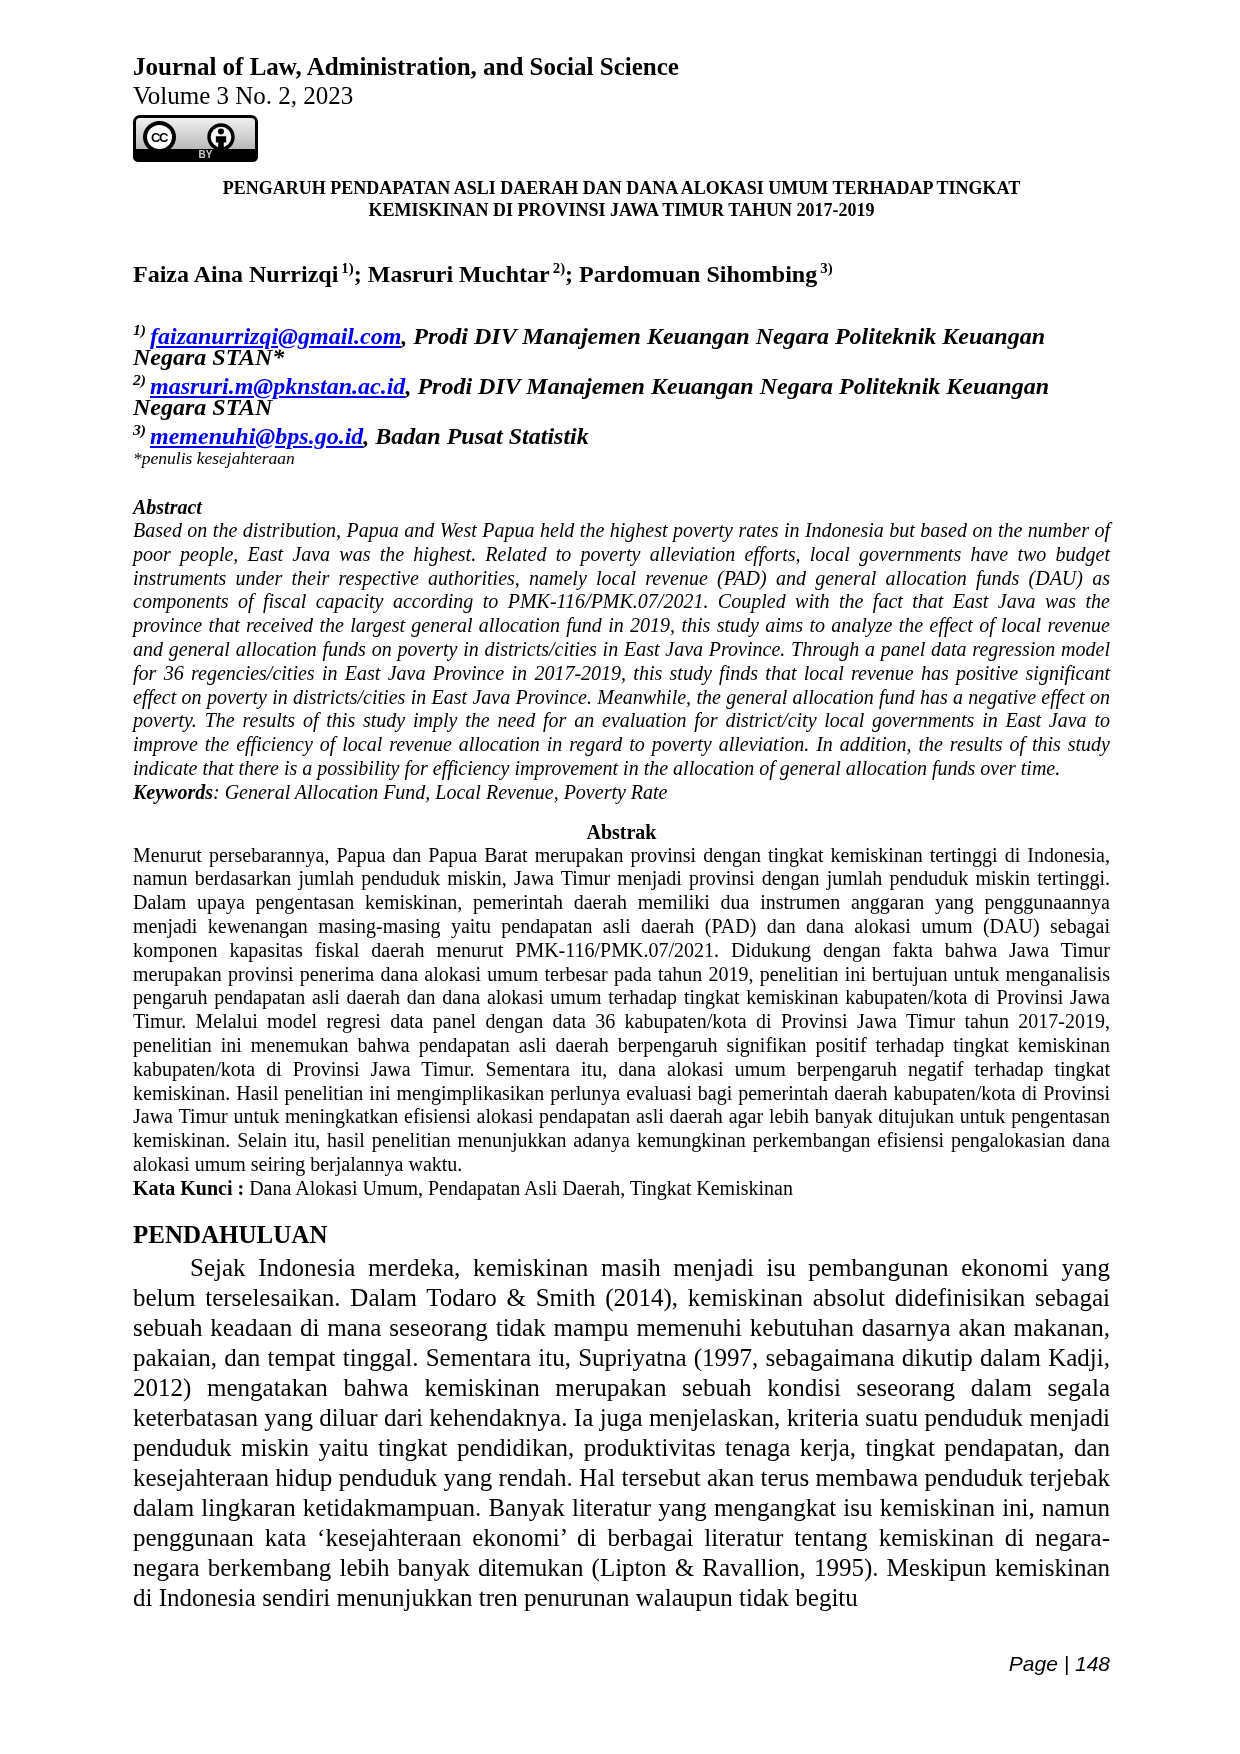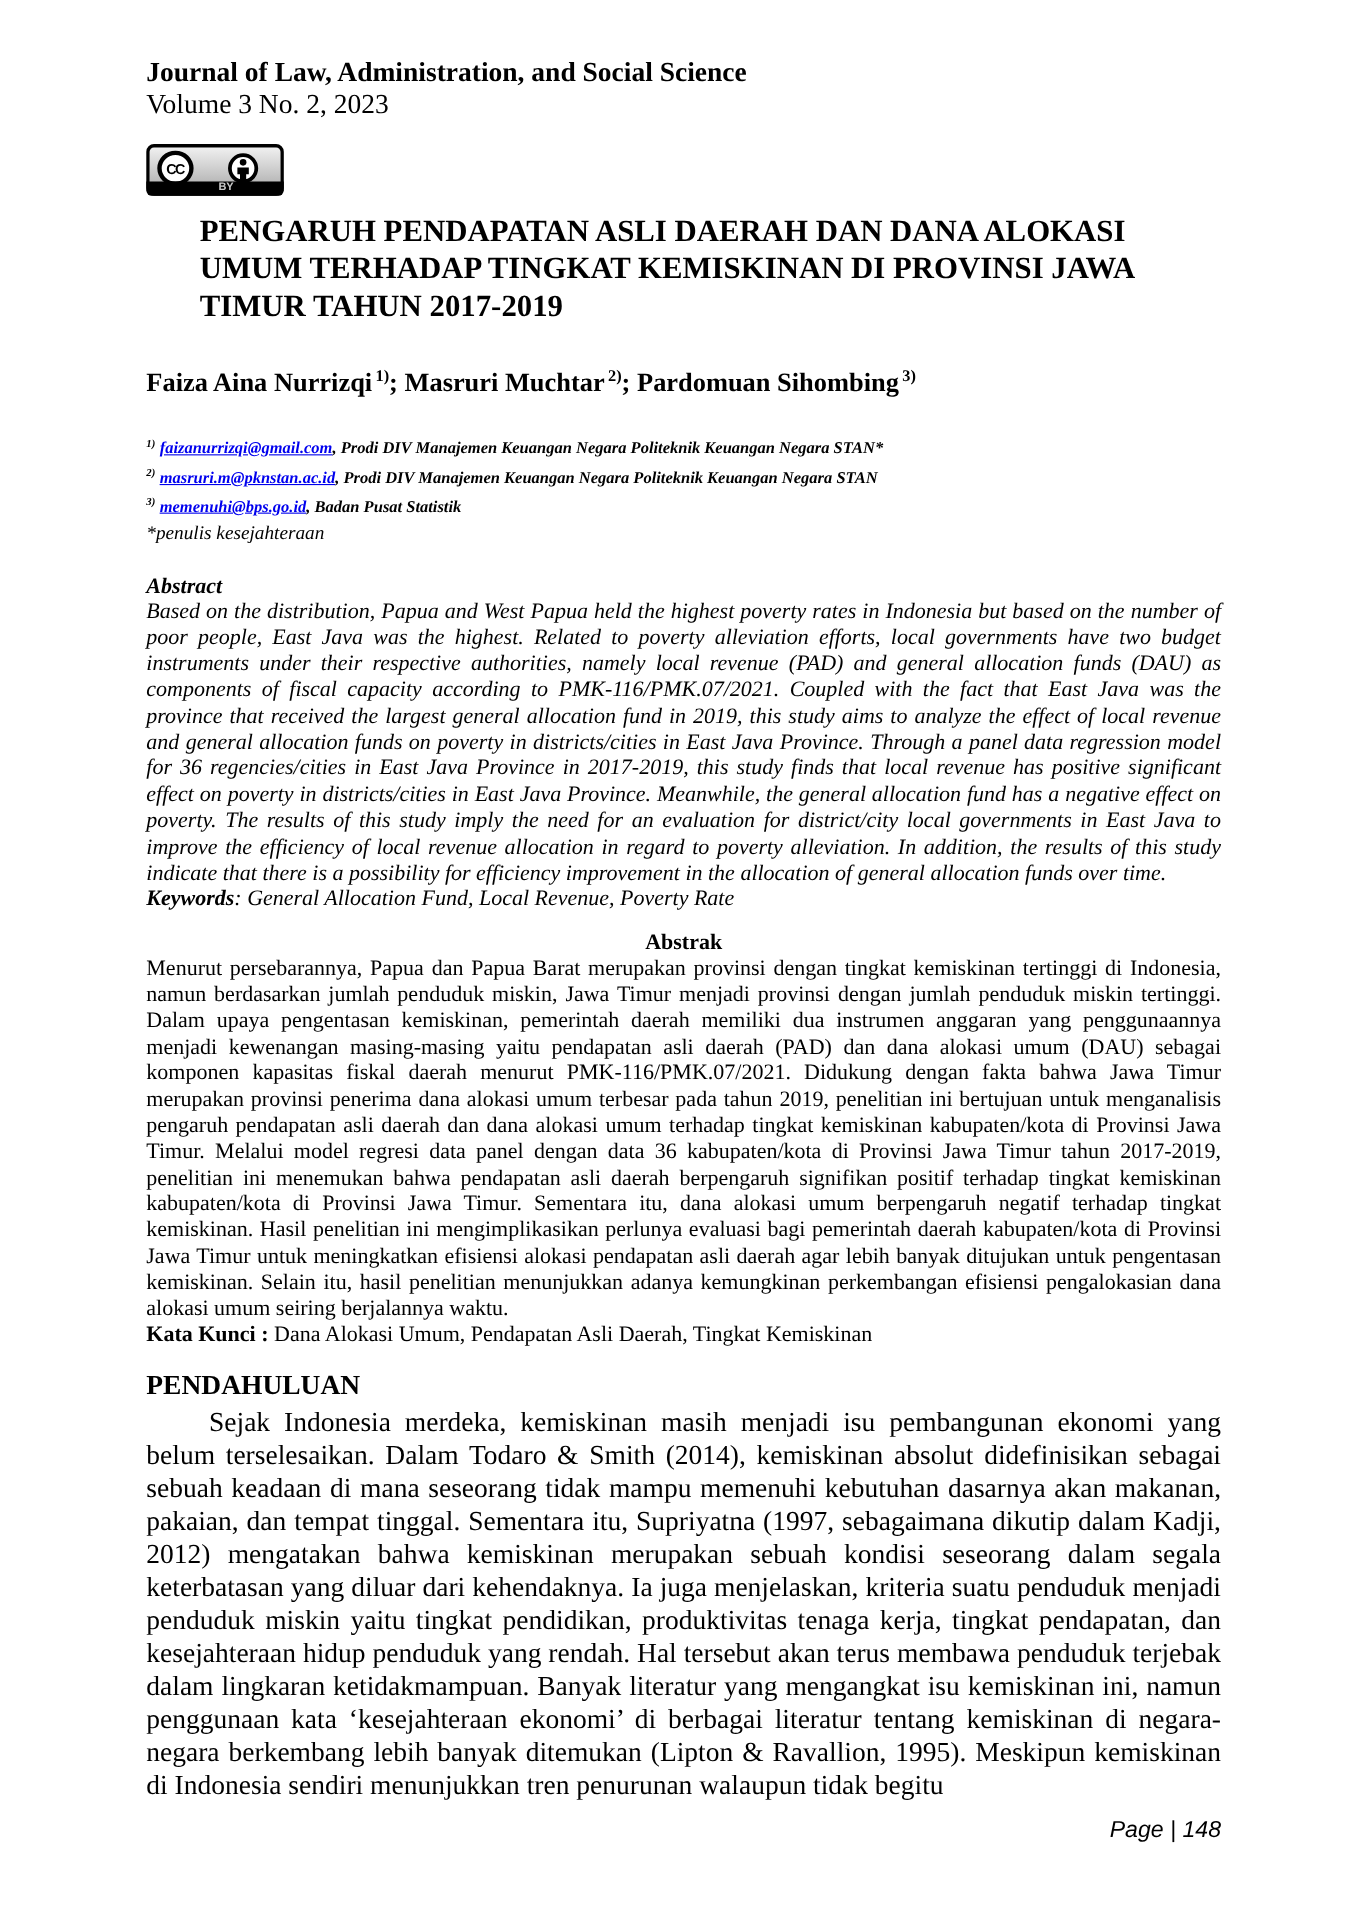--- a/index.html
+++ b/index.html
@@ -14,21 +14,21 @@
     font-family: "Liberation Serif", serif;
     color: #000000;
   }
 
   
   .journal-name { font-size: 25px; font-weight: bold; line-height: 1.16; }
   .volume-line  { font-size: 25px; line-height: 1.16; }
 
   
   .cc-badge {
-    display: block; width: 125px; height: 47px; margin-top: 21px;
+    display: block; width: 125px; height: 47px; margin-top: 5px;
     border: 3px solid #000; border-radius: 7px; box-sizing: border-box;
     background: linear-gradient(180deg, #f0f0f0 0%, #c9c9c9 55%, #a7a7a7 100%);
     position: relative; text-decoration: none; cursor: pointer;
   }
   .cc-circle {
     position: absolute; left: 7px; top: 3px; width: 24px; height: 24px;
     border: 4px solid #000; border-radius: 50%; background: #fff;
     display: flex; align-items: center; justify-content: center;
     font-family: "Liberation Sans", sans-serif; font-weight: bold;
     font-size: 13px; letter-spacing: -1.5px; color: #000; padding-right: 1px;
@@ -40,28 +40,28 @@
   }
   .cc-bar span {
     position: absolute; left: 58%; top: 1px; transform: translateX(-50%);
     color: #c9c9c9; font-family: "Liberation Sans", sans-serif;
     font-size: 10px; font-weight: bold; line-height: 1;
   }
 
   
   .title {
     margin: 16px auto 0 auto; max-width: 880px;
-    font-size: 28px; font-weight: bold; line-height: 1.22;
+    font-size: 18px; font-weight: bold; text-align: center; line-height: 1.22;
   }
   .authors { margin-top: 38px; font-size: 24px; font-weight: bold; line-height: 1.15; }
   sup.auth-sup { font-size: 0.62em; margin-left: 3px; }
 
   
   .affiliations { margin-top: 30px; }
-  .affil { margin: 0; font-size: 15px; font-weight: bold; font-style: italic; line-height: 21.5px; }
+  .affil { margin: 0; font-size: 24px; font-weight: bold; font-style: italic; line-height: 21.5px; }
   .affil sup { font-size: 0.65em; margin-right: 4px; }
   .email { color: #0000EE; text-decoration: underline; cursor: pointer; }
   .corr-note { margin: 1px 0 0 0; font-size: 17.5px; font-style: italic; line-height: 21px; }
 
   
   .abs-heading-en { margin-top: 26px; font-size: 20px; font-weight: bold; font-style: italic; line-height: 24px; }
   .abs-body-en { font-size: 20px; font-style: italic; text-align: justify; line-height: 23.8px; }
   .kw-line-en { font-size: 20px; font-style: italic; line-height: 23.8px; }
   .kw-label-en { font-weight: bold; }
 

